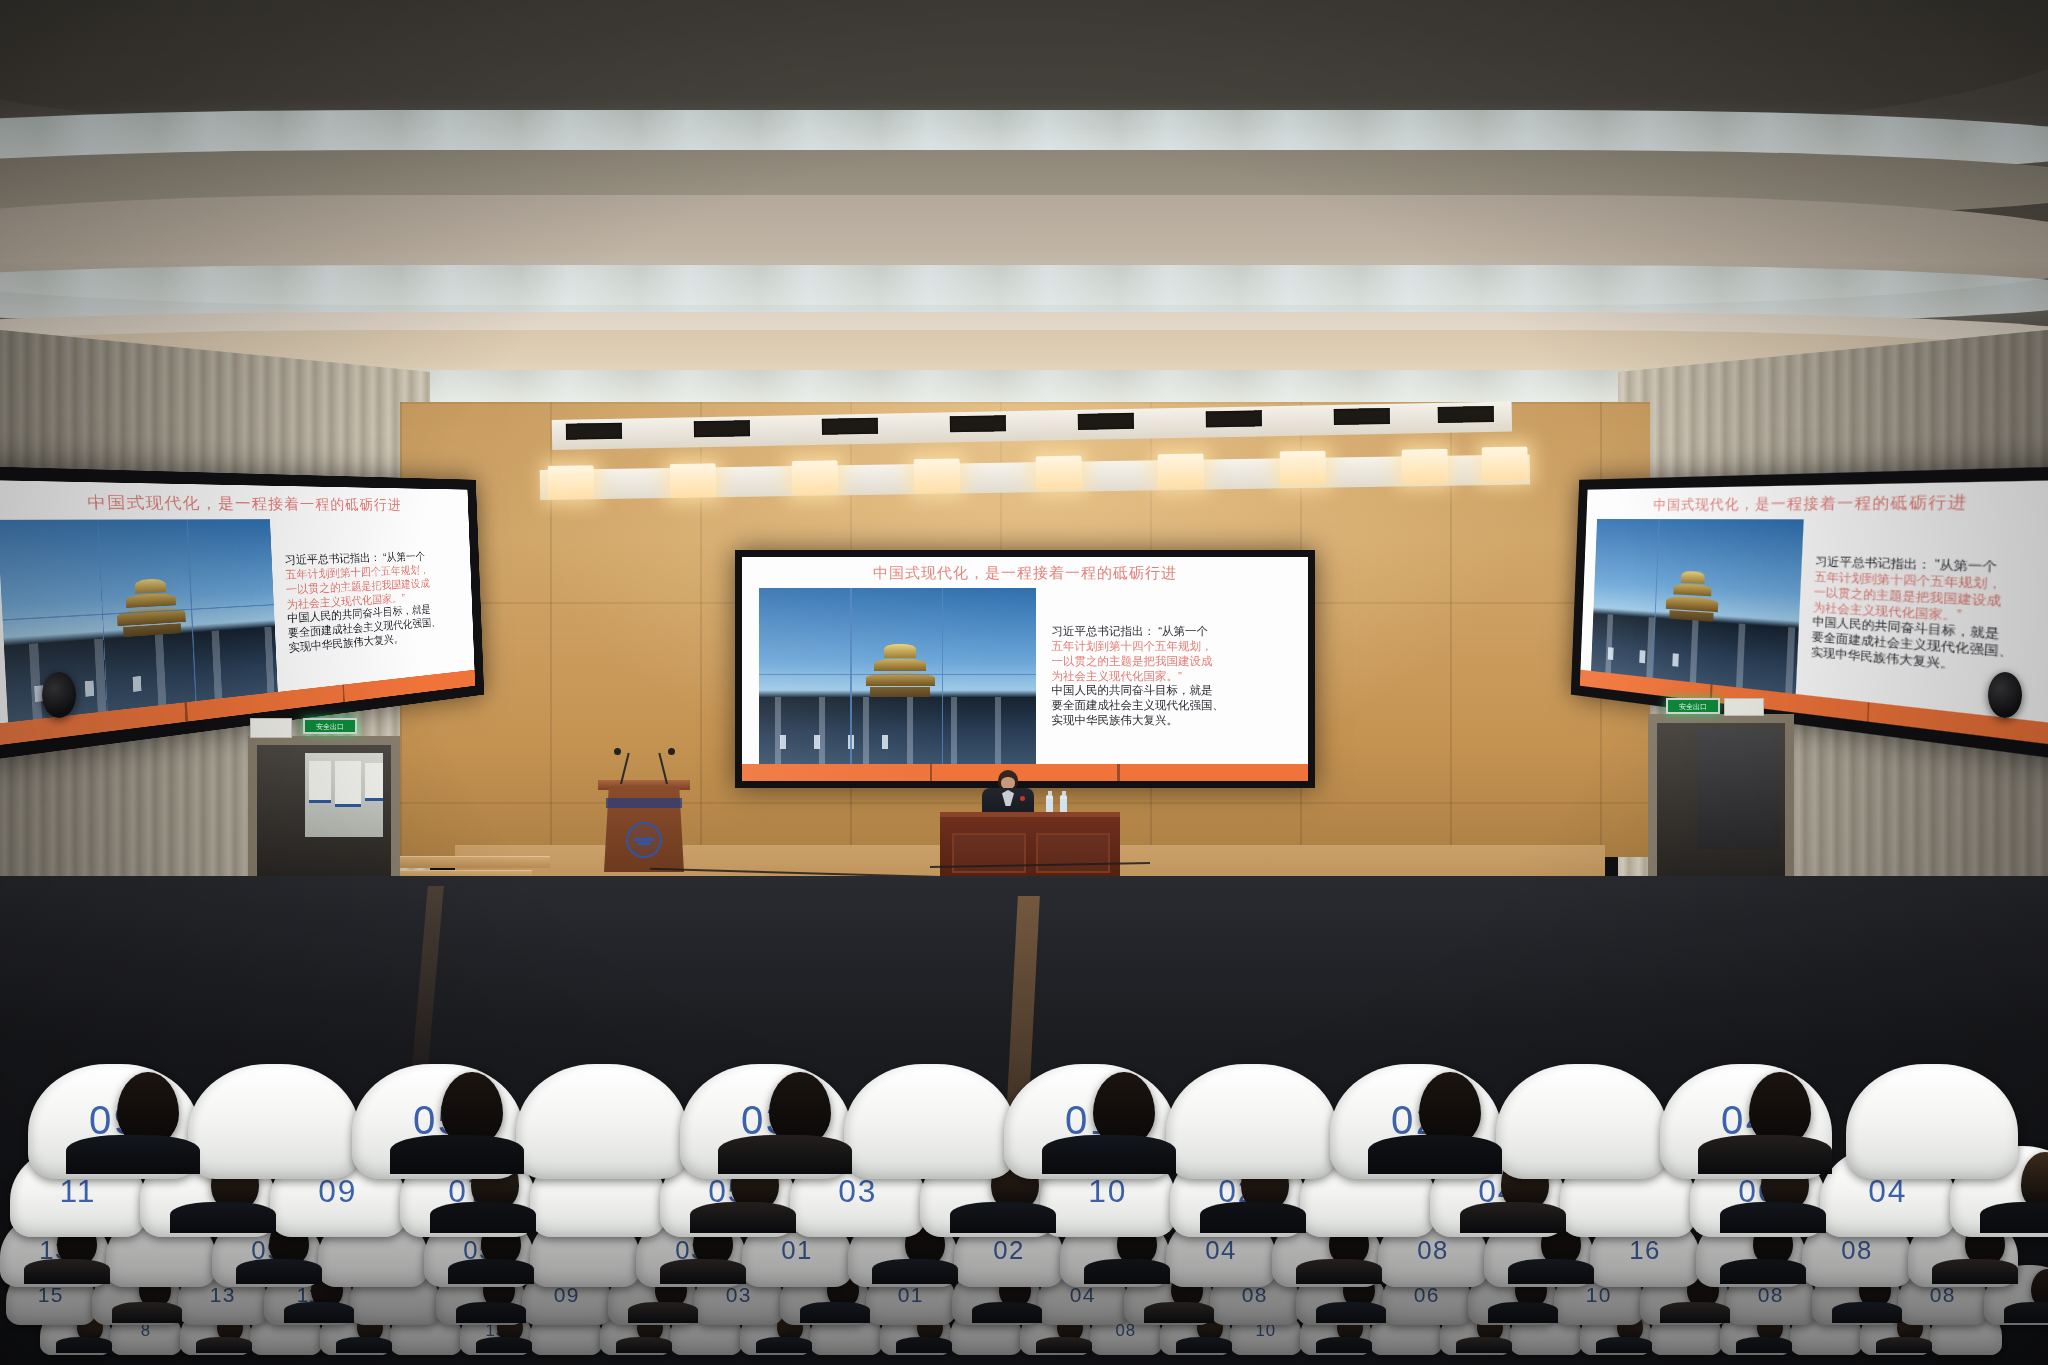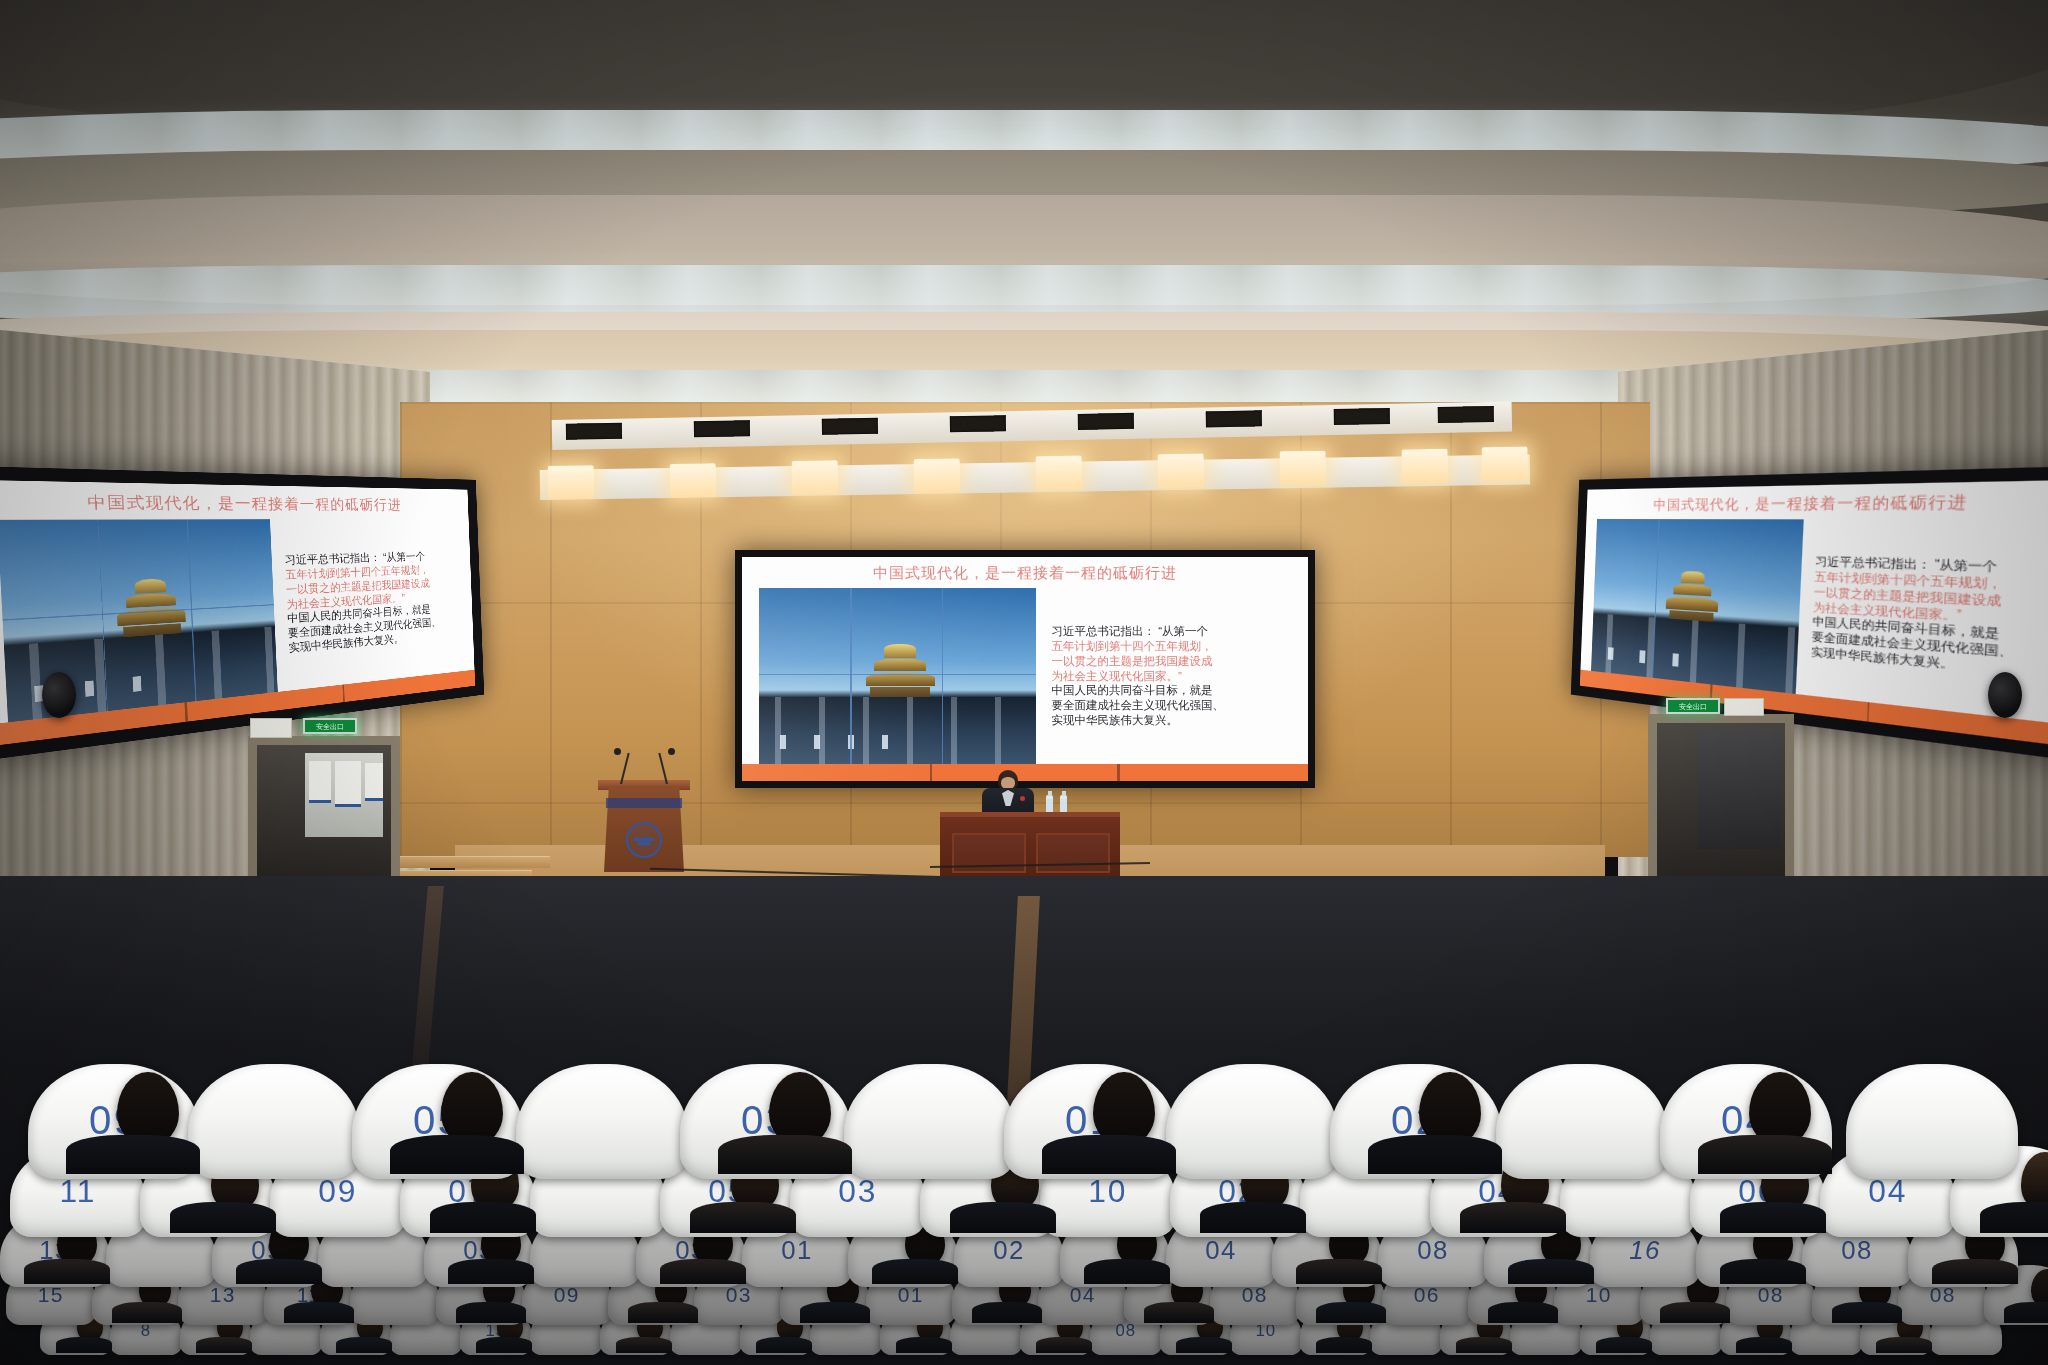--- a/index.html
+++ b/index.html
@@ -671,21 +671,21 @@
         <div class="seat dim" style="left: 1060px; bottom: 78px; width: 110.08px; height: 73.96px; z-index: 16;"></div>
         <div class="seat dim" style="left: 1166px; bottom: 78px; width: 110.08px; height: 73.96px; z-index: 16;">
           <span class="num" style="font-size: 25.8px;">04</span>
         </div>
         <div class="seat dim" style="left: 1272px; bottom: 78px; width: 110.08px; height: 73.96px; z-index: 16;"></div>
         <div class="seat dim" style="left: 1378px; bottom: 78px; width: 110.08px; height: 73.96px; z-index: 16;">
           <span class="num" style="font-size: 25.8px;">08</span>
         </div>
         <div class="seat dim" style="left: 1484px; bottom: 78px; width: 110.08px; height: 73.96px; z-index: 16;"></div>
         <div class="seat dim" style="left: 1590px; bottom: 78px; width: 110.08px; height: 73.96px; z-index: 16;">
-          <span class="num" style="font-size: 25.8px; font-style: italic;">16</span>
+          <span class="num" style="font-size: 25.8px;">16</span>
         </div>
         <div class="seat dim" style="left: 1696px; bottom: 78px; width: 110.08px; height: 73.96px; z-index: 16;"></div>
         <div class="seat dim" style="left: 1802px; bottom: 78px; width: 110.08px; height: 73.96px; z-index: 16;">
           <span class="num" style="font-size: 25.8px;">08</span>
         </div>
         <div class="seat dim" style="left: 1908px; bottom: 78px; width: 110.08px; height: 73.96px; z-index: 16;"></div>
         <div class="seat dimmer" style="left: 6px; bottom: 40px; width: 89.6px; height: 60.2px; z-index: 14;">
           <span class="num" style="font-size: 21px;">15</span>
         </div>
         <div class="seat dimmer" style="left: 92px; bottom: 40px; width: 89.6px; height: 60.2px; z-index: 14;"></div>

